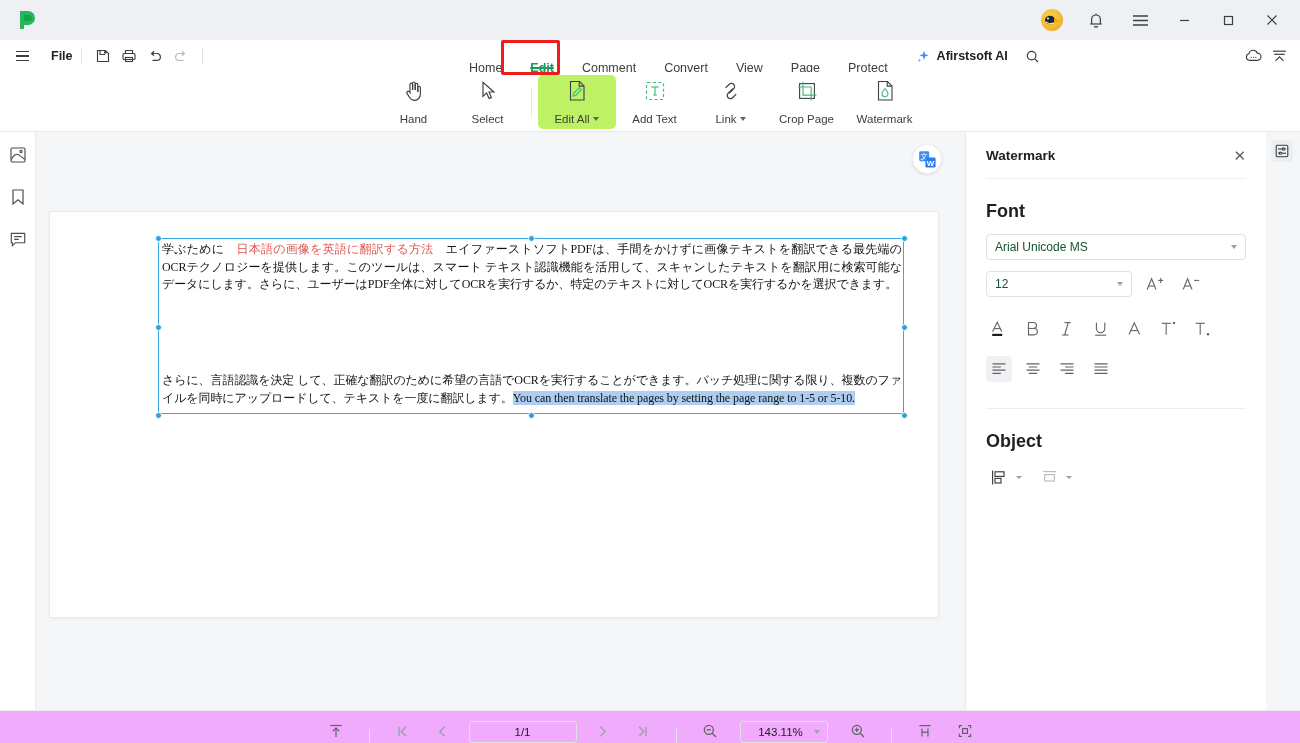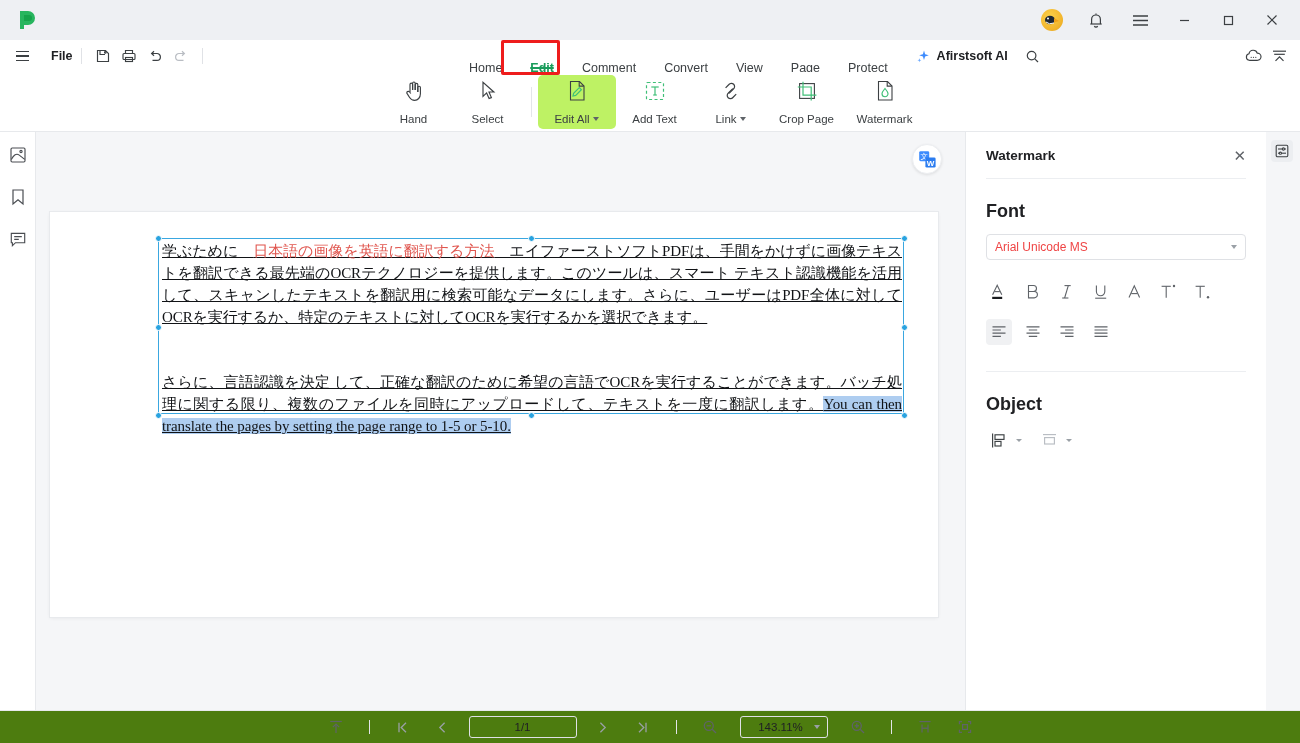--- a/index.html
+++ b/index.html
@@ -112,62 +112,62 @@
   .textblock {
     position:absolute; left:108px; top:26px; width:746px; height:176px;
     border:1px solid #3aa7e0;
   }
   .handle {
     position:absolute; width:7px; height:7px; border-radius:50%;
     background:#29a3e0; border:1px solid #ffffff;
   }
   .para {
     font-family:"Liberation Serif", serif;
-    font-size:15px; line-height:1.465; color:#111316; letter-spacing:-0.1px;
-    text-align:justify; text-justify:inter-character;text-decoration:underline;
+    font-size:12px; line-height:1.465; color:#111316; letter-spacing:-0.1px;
+    text-align:justify; text-justify:inter-character;
   }
   .para1 { position:absolute; left:3px; top:2px; width:740px; }
   .para2 { position:absolute; left:3px; top:133px; width:740px; }
   .redtxt { color:#e0564f; }
   .hl-en { background:#aecdf0; color:#111316; }
 
   
   .props {
     position:absolute; top:132px; left:965px; width:301px; height:578px;
     background:#ffffff; border-left:1px solid #e7e9ec; padding:0 20px;
   }
   .props-head { display:flex; align-items:center; height:46px; }
   .props-title { font-size:13.5px; font-weight:bold; color:#202124; }
   .props-close { margin-left:auto; font-size:15px; color:#5f6368; cursor:pointer; line-height:1; }
   .divider { height:1px; background:#eceef1; }
   .sec-title { font-size:18px; font-weight:bold; color:#202124; margin:22px 0 12px; }
   .select {
     height:26px; border:1px solid #dfe1e5; border-radius:4px; background:#fff;
-    display:flex; align-items:center; padding:0 8px; font-size:12px; color:#ef4444; cursor:pointer;
+    display:flex; align-items:center; padding:0 8px; font-size:12px; color:#14532d; cursor:pointer;
   }
   .select .sv { flex:1; overflow:hidden; white-space:nowrap; text-overflow:ellipsis; }
   .sel-caret { width:0;height:0;border-left:3.5px solid transparent;border-right:3.5px solid transparent;border-top:4px solid #9aa0a6; }
   .font-row { display:flex; align-items:center; gap:10px; margin-top:11px; }
   .size-select { width:146px; }
   .icobtn { width:26px; height:26px; display:flex; align-items:center; justify-content:center; cursor:pointer; border-radius:4px; }
   .fmt-row { display:flex; align-items:center; gap:8px; margin-top:19px; }
   .align-row { display:flex; align-items:center; gap:8px; margin-top:14px; }
   .icobtn.sel { background:#f0f1f3; }
   .obj-row { display:flex; align-items:center; gap:4px; margin-top:2px; }
   .mini-caret { width:0;height:0;border-left:3px solid transparent;border-right:3px solid transparent;border-top:3.6px solid #9aa0a6; margin-right:10px;}
   .props-toggle {
     position:absolute; left:1271px; top:140px; width:22px; height:22px;
     background:#eceef1; border-radius:4px; display:flex; align-items:center; justify-content:center; cursor:pointer;
   }
 
   
   .statusbar {
     position:absolute; top:710px; left:0; width:1300px; height:33px;
-    background:#4d7c0f; border-top:1px solid #e7e9ec;
-    display:flex; align-items:center; justify-content:center; gap:12px;
+    background:#f0abfc; border-top:1px solid #e7e9ec;
+    display:flex; align-items:flex-end; justify-content:center; gap:12px;
   }
   .sb-btn { width:28px; height:24px; display:flex; align-items:center; justify-content:center; cursor:pointer; color:#5f6368; }
   .sb-sep { width:1px; height:14px; background:#e3e5e9; margin:0 7px; }
   .pagebox {
     width:108px; height:22px; border:1px solid #dfe1e5; border-radius:3px;
     display:flex; align-items:center; justify-content:center; font-size:11.5px; color:#202124; cursor:text;
   }
   .zoombox {
     width:88px; height:22px; border:1px solid #dfe1e5; border-radius:3px; margin:0 4px;
     display:flex; align-items:center; padding:0 7px; font-size:11.5px; color:#202124; cursor:pointer;
@@ -467,20 +467,41 @@
     </div>
     <div class="divider"></div>
 
     <div class="sec-title">Font</div>
 
     <div class="select">
       <span class="sv">Arial Unicode MS</span>
       <span class="sel-caret"></span>
     </div>
 
+    <div class="font-row">
+      <div class="select size-select">
+        <span class="sv">12</span>
+        <span class="sel-caret"></span>
+      </div>
+      <div class="icobtn">
+        <svg width="20" height="20" viewBox="0 0 20 20" fill="none" stroke="#5f6368" stroke-width="1.1">
+          <path d="M2.2 15.5 6.6 4.8 11 15.5"></path>
+            <path d="M3.8 12h5.6"></path>
+          <path d="M13.2 6.4h5"></path>
+            <path d="M15.7 3.9v5"></path>
+        </svg>
+      </div>
+      <div class="icobtn">
+        <svg width="20" height="20" viewBox="0 0 20 20" fill="none" stroke="#5f6368" stroke-width="1.1">
+          <path d="M2.2 15.5 6.6 4.8 11 15.5"></path>
+            <path d="M3.8 12h5.6"></path>
+          <path d="M13.2 6.4h5"></path>
+        </svg>
+      </div>
+    </div>
 
     <div class="fmt-row">
       <div class="icobtn">
         <svg width="20" height="20" viewBox="0 0 20 20" fill="none">
           <path d="M3.6 12.8 8.2 3.2 12.8 12.8" stroke="#5f6368" stroke-width="1.1"></path>
           <path d="M5.5 9.6h5.4" stroke="#5f6368" stroke-width="1.1"></path>
           <rect x="3.2" y="14.8" width="10" height="2.2" fill="#1a1c1f"></rect>
         </svg>
       </div>
       <div class="icobtn">

